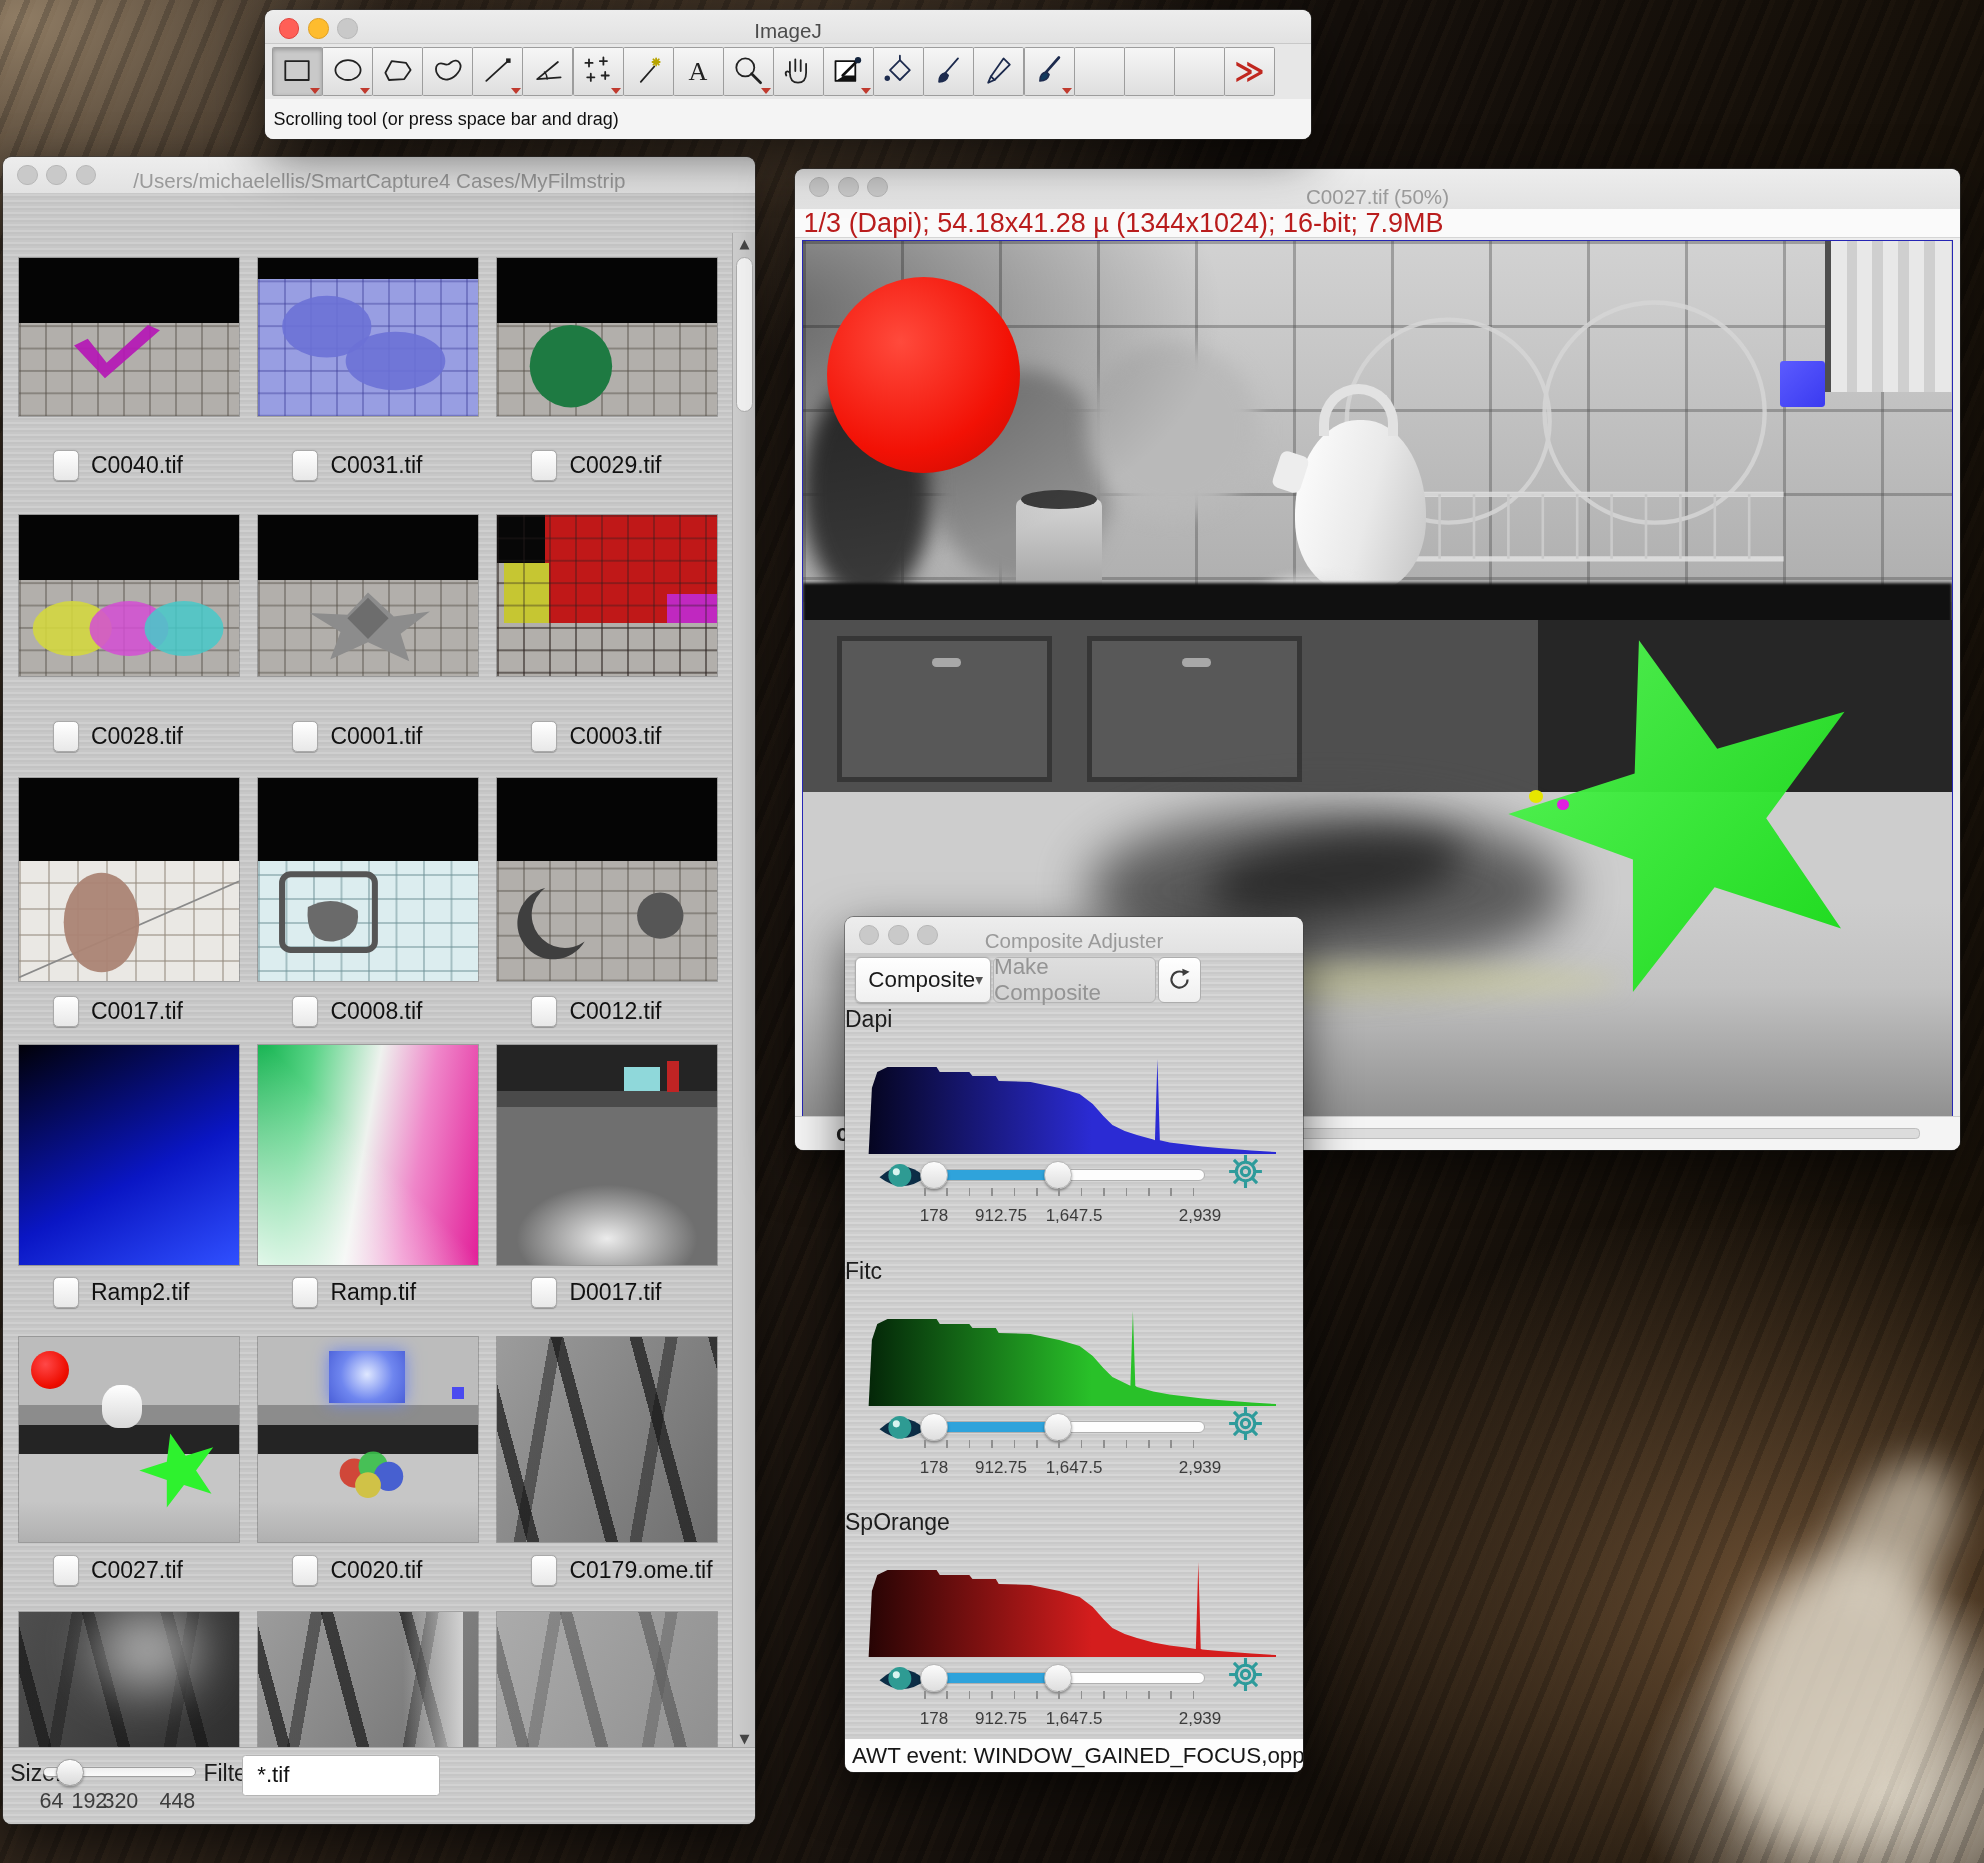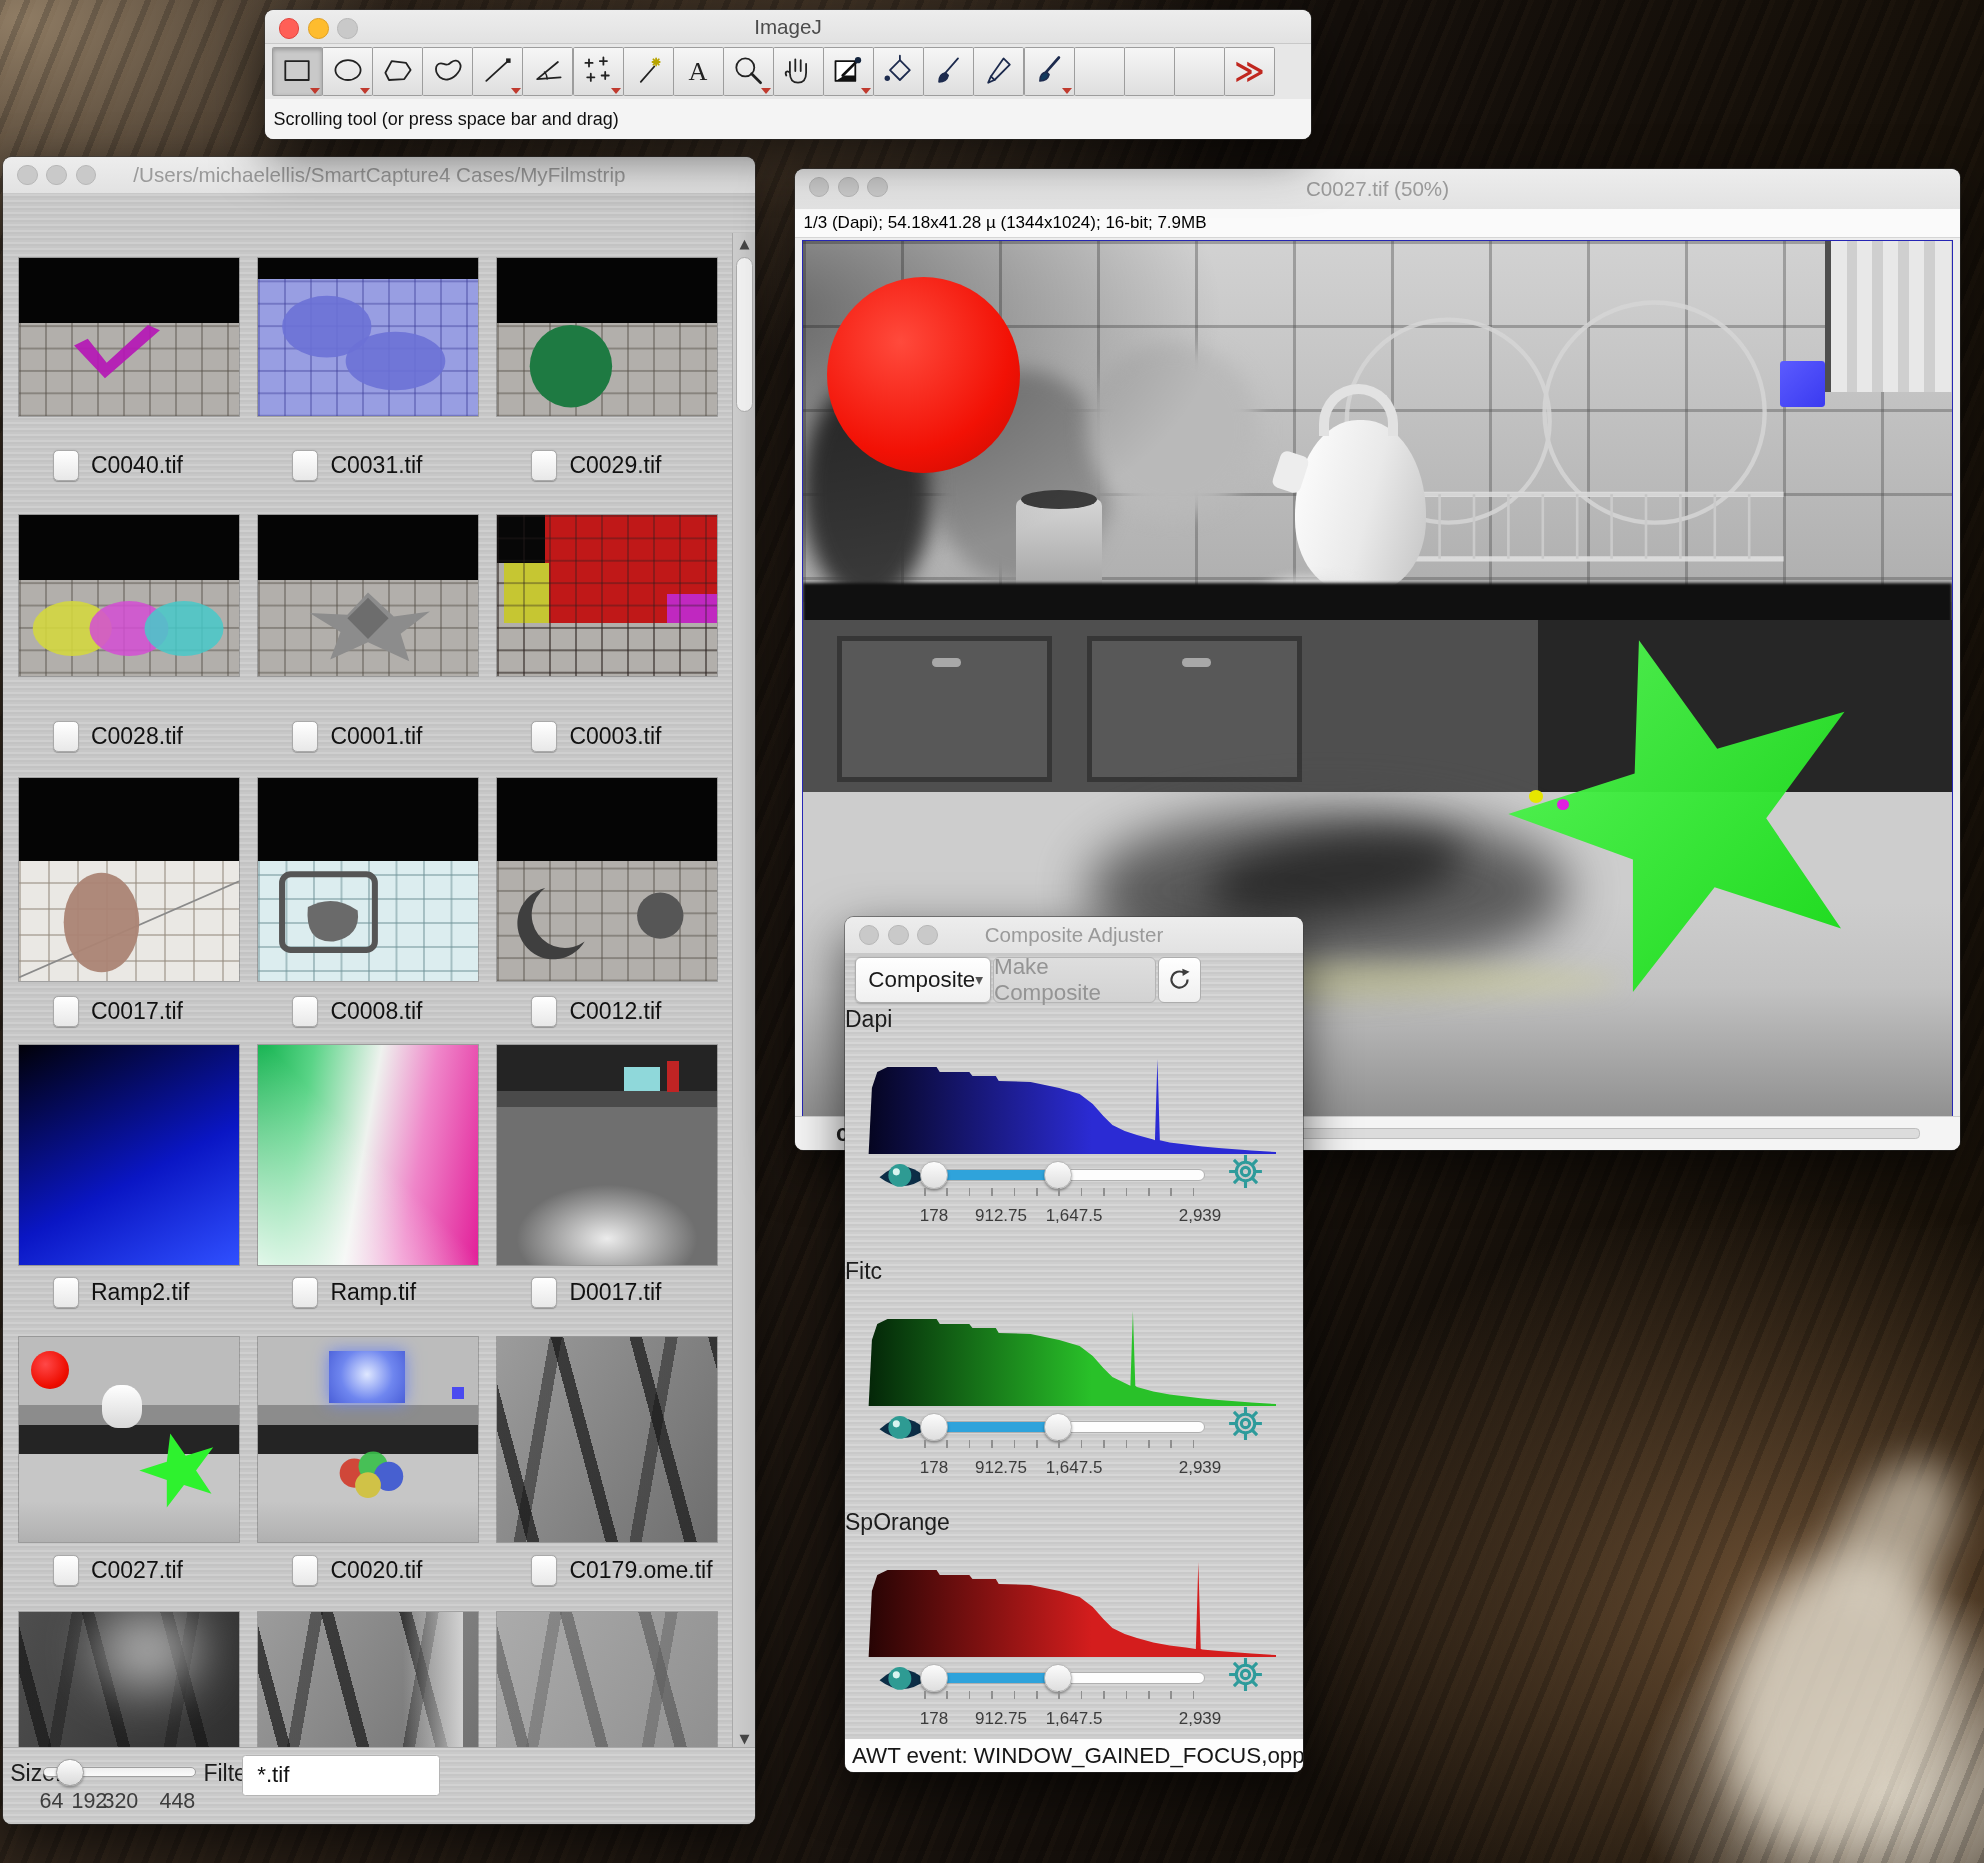--- a/index.html
+++ b/index.html
@@ -15,21 +15,21 @@
   .desktop .fur{position:absolute;inset:0;opacity:.5;
     background:repeating-linear-gradient(112deg, rgba(0,0,0,.35) 0 6px, rgba(90,66,40,.12) 6px 11.2px, rgba(0,0,0,0) 11.2px 22.4px);}
   .desktop .paw{position:absolute;left:1729px;top:1549px;width:215px;height:293px;border-radius:50%;
     background:#d6cdbd;filter:blur(22.4px);transform:rotate(18deg);opacity:.9}
   .desktop .paw2{position:absolute;left:1841px;top:1454px;width:103px;height:172px;border-radius:50%;
     background:#bfb4a2;filter:blur(19px);transform:rotate(30deg);opacity:.8}
   
   .win{position:absolute;border-radius:8.6px;overflow:hidden;
     box-shadow:0 17px 52px rgba(0,0,0,.6), 0 0 0 0.9px rgba(70,70,70,.55);background:#e9e9e9}
   .titlebar{position:relative;height:36px;background:linear-gradient(#ededed,#e2e2e2);
-    border-bottom:0.9px solid #c8c8c8;display:flex;align-items:center;justify-content:center}
+    border-bottom:0.9px solid #c8c8c8;display:flex;align-items:flex-end;justify-content:center}
   .title{font-size:20.6px;color:#9a9a9a}
   .titlebar.active .title{color:#4c4c4c}
   .lights{position:absolute;left:13.8px;top:7.7px;display:flex;gap:8.6px}
   .light{width:20.6px;height:20.6px;border-radius:50%;background:#c9c9c9;border:0.9px solid #b7b7b7;box-sizing:border-box}
   .light.red{background:#ff5f57;border-color:#e0443e}
   .light.yellow{background:#febc2e;border-color:#de9f23}
   
   .imagej{left:265px;top:10.3px;width:1046px;height:129px;z-index:40;background:#efefef}
   .imagej .titlebar{height:33px}
   .ij-toolbar{position:absolute;left:0;top:34px;width:100%;height:55px;background:#e7e7e7;
@@ -113,21 +113,21 @@
   .size-ticks{position:absolute;left:0;top:41px;width:258px;height:26px}
   .size-ticks span{position:absolute;transform:translateX(-50%);font-size:21.5px;color:#3d3d3d}
   .filter-input{position:absolute;left:239px;top:6.9px;width:198px;height:41px;background:#fff;border-radius:3.4px;
     border:0.9px solid #b5b5b5;box-sizing:border-box;display:flex;align-items:center;padding-left:13.8px}
   .filter-input span{font-size:22.4px;color:#111}
   
   .imgwin{left:795px;top:169px;width:1165px;height:981px;z-index:20;background:#ededed}
   .titlebar.slim{height:40px}
   .infobar{position:absolute;left:0;top:40px;width:100%;height:29px;background:#fafafa;border-bottom:0.9px solid #d5d5d5;
     display:flex;align-items:center;padding-left:8.6px;box-sizing:border-box}
-  .infobar span{font-size:17px;color:#000000}
+  .infobar span{font-size:27px;color:#b91c1c}
   .canvas{position:absolute;left:6.9px;top:71px;width:1149px;height:876px;border:1.7px solid #2626b4;
     box-sizing:content-box;overflow:hidden;background:#9a9a9a}
   .scene{position:absolute;inset:0}
   .tiles{position:absolute;left:0;top:0;width:100%;height:361px;
     background-image:
       linear-gradient(rgba(80,80,80,.4) 2.6px, transparent 2.6px),
       linear-gradient(90deg, rgba(80,80,80,.4) 2.6px, transparent 2.6px),
       linear-gradient(#d2d2d2,#aeaeae);
     background-size:98px 84px,98px 84px,100% 100%}
   .vig{position:absolute;inset:0;background:radial-gradient(774px 447px at -4% 8%, rgba(0,0,0,.5), rgba(0,0,0,0) 60%)}

